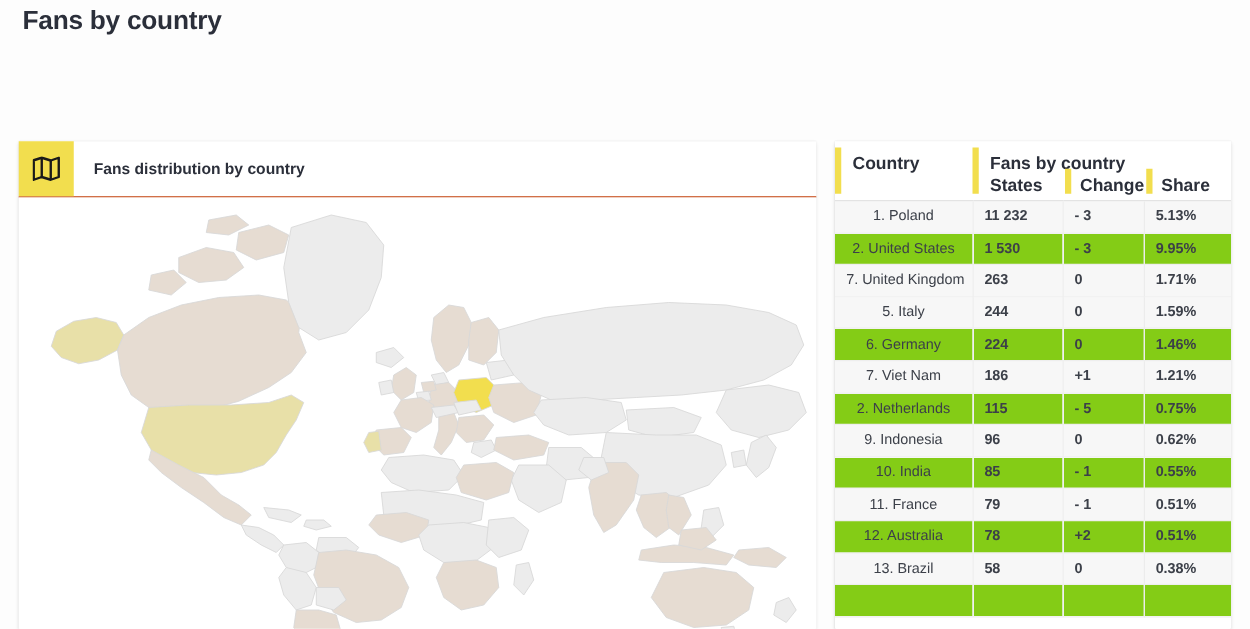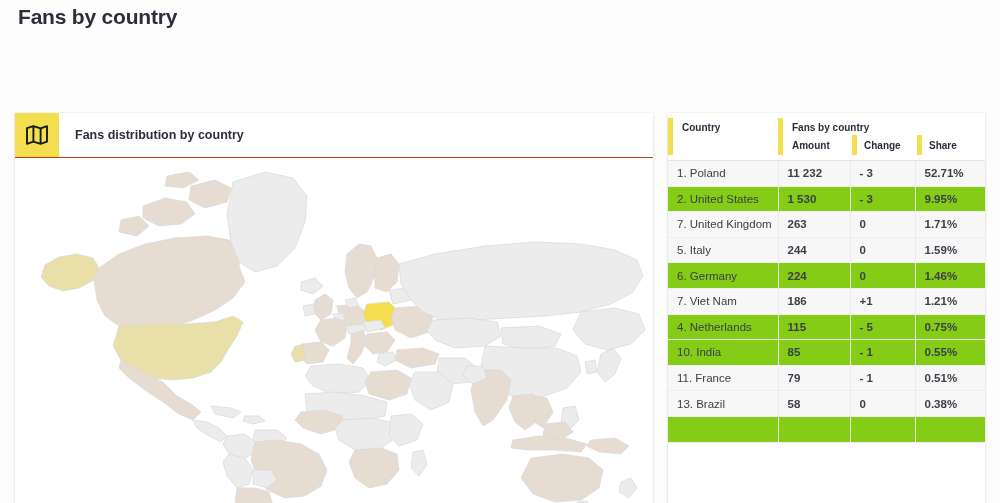--- a/index.html
+++ b/index.html
@@ -114,21 +114,21 @@
     width: 5px;
     height: 37px;
     background: #f2de4e;
   }
   .hcell .ybar.short {
     top: 22px;
     height: 20px;
   }
   .hcell .htext {
     position: absolute;
-    font-size: 10px;
+    font-size: 14px;
     font-weight: bold;
     color: #2b2f3a;
     white-space: nowrap;
   }
   .hcell .group-label {
     left: 14px;
     top: 9px;
   }
   .hcell .sub-label {
     left: 14px;
@@ -156,21 +156,21 @@
     padding: 0 9px;
     box-sizing: border-box;
     white-space: nowrap;
     overflow: hidden;
   }
   .fans-table tbody td.share-cell { border-right: none; }
   .fans-table tbody tr.odd td { background: #f7f7f7; }
   .fans-table tbody tr.even td { background: #84cc16; }
   .cell-country {
     color: #8f939b;
-    text-align: left;
+    text-align: center;
   }
   .cell-amount, .cell-change, .cell-share {
     color: #3c4049;
     font-weight: bold;
   }
 </style>
 </head>
 <body>
 
 <div class="page-title">Fans by country</div>
@@ -321,21 +321,21 @@
         <th>
           <div class="hcell">
             <span class="ybar"></span>
             <span class="htext single-label">Country</span>
           </div>
         </th>
         <th>
           <div class="hcell">
             <span class="ybar"></span>
             <span class="htext group-label">Fans by country</span>
-            <span class="htext sub-label">Amount</span>
+            <span class="htext sub-label">States</span>
           </div>
         </th>
         <th>
           <div class="hcell change">
             <span class="ybar short"></span>
             <span class="htext sub-label">Change</span>
           </div>
         </th>
         <th>
           <div class="hcell share">
@@ -343,21 +343,21 @@
             <span class="htext sub-label">Share</span>
           </div>
         </th>
       </tr>
     </thead>
     <tbody id="table-body">
         <tr class="odd">
           <td class="cell-country">1. Poland</td>
           <td class="cell-amount">11 232</td>
           <td class="cell-change">- 3</td>
-          <td class="cell-share share-cell">52.71%</td>
+          <td class="cell-share share-cell">5.13%</td>
         </tr>
         <tr class="even">
           <td class="cell-country">2. United States</td>
           <td class="cell-amount">1 530</td>
           <td class="cell-change">- 3</td>
           <td class="cell-share share-cell">9.95%</td>
         </tr>
         <tr class="odd">
           <td class="cell-country">7. United Kingdom</td>
           <td class="cell-amount">263</td>
@@ -376,37 +376,49 @@
           <td class="cell-change">0</td>
           <td class="cell-share share-cell">1.46%</td>
         </tr>
         <tr class="odd">
           <td class="cell-country">7. Viet Nam</td>
           <td class="cell-amount">186</td>
           <td class="cell-change">+1</td>
           <td class="cell-share share-cell">1.21%</td>
         </tr>
         <tr class="even">
-          <td class="cell-country">4. Netherlands</td>
+          <td class="cell-country">2. Netherlands</td>
           <td class="cell-amount">115</td>
           <td class="cell-change">- 5</td>
           <td class="cell-share share-cell">0.75%</td>
+        </tr>
+        <tr class="odd">
+          <td class="cell-country">9. Indonesia</td>
+          <td class="cell-amount">96</td>
+          <td class="cell-change">0</td>
+          <td class="cell-share share-cell">0.62%</td>
         </tr>
         <tr class="even">
           <td class="cell-country">10. India</td>
           <td class="cell-amount">85</td>
           <td class="cell-change">- 1</td>
           <td class="cell-share share-cell">0.55%</td>
         </tr>
         <tr class="odd">
           <td class="cell-country">11. France</td>
           <td class="cell-amount">79</td>
           <td class="cell-change">- 1</td>
           <td class="cell-share share-cell">0.51%</td>
         </tr>
+        <tr class="even">
+          <td class="cell-country">12. Australia</td>
+          <td class="cell-amount">78</td>
+          <td class="cell-change">+2</td>
+          <td class="cell-share share-cell">0.51%</td>
+        </tr>
         <tr class="odd">
           <td class="cell-country">13. Brazil</td>
           <td class="cell-amount">58</td>
           <td class="cell-change">0</td>
           <td class="cell-share share-cell">0.38%</td>
         </tr>
         <tr class="even">
           <td class="cell-country"></td>
           <td class="cell-amount"></td>
           <td class="cell-change"></td>

